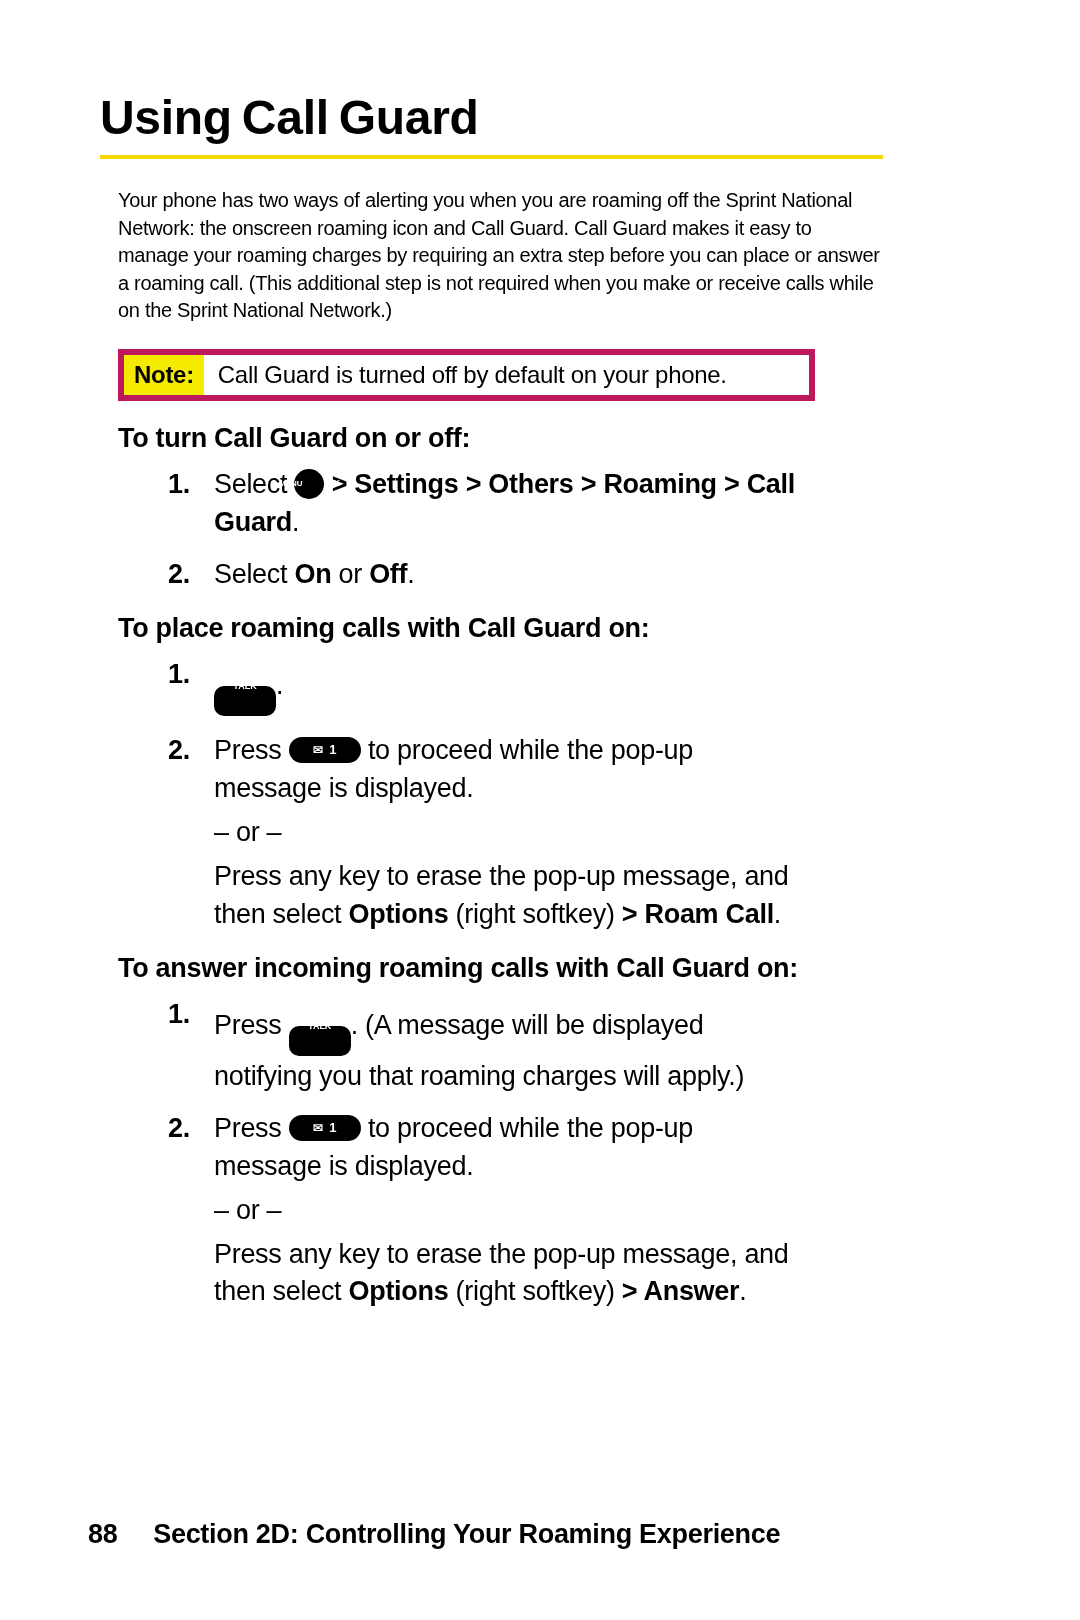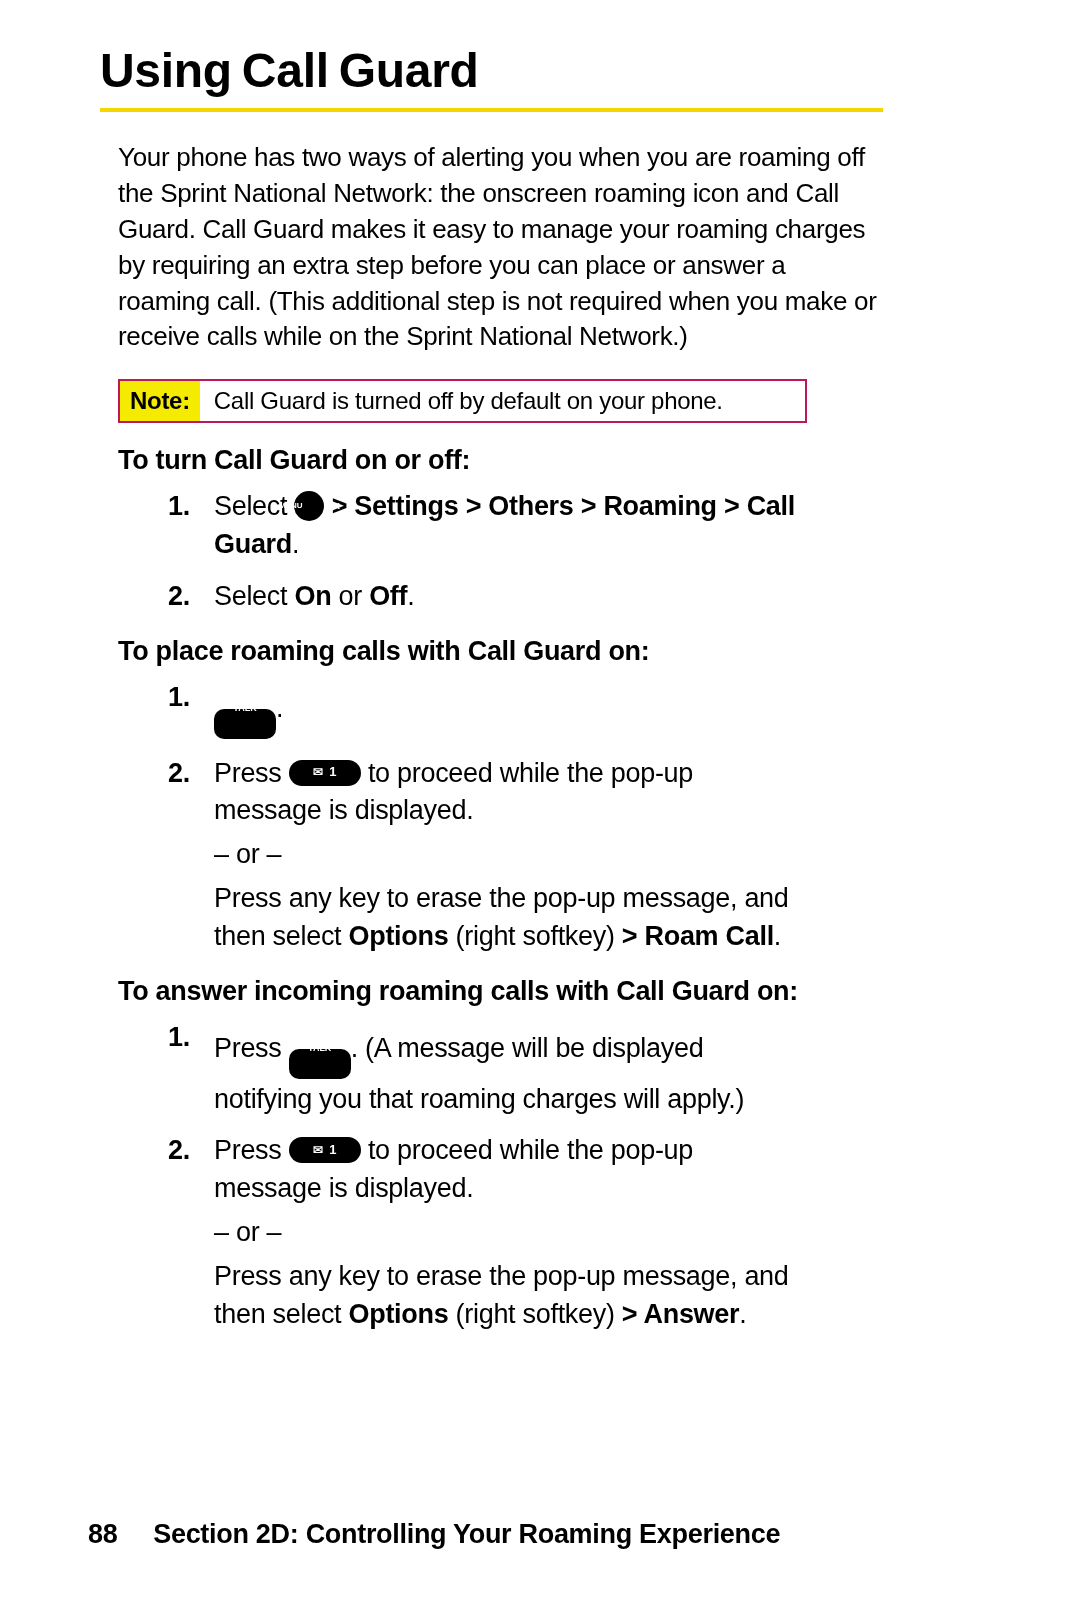--- a/index.html
+++ b/index.html
@@ -10,42 +10,42 @@
     height: 1620px;
     font-family: "Segoe UI", Arial, Helvetica, sans-serif;
     color: #000;
     letter-spacing: -0.3px;
   }
   .page {
     box-sizing: border-box;
     width: 983px;
     height: 1620px;
     position: relative;
-    padding: 43px 100px 0 100px;
+    padding: 90px 100px 0 100px;
   }
   h1.title {
     margin: 0 0 10px 0;
     font-size: 48px;
     font-weight: 700;
     word-spacing: -3px;
   }
   .rule {
     border: none;
     border-top: 4px solid #f5d600;
     margin: 0 0 28px 0;
   }
   .intro {
     margin: 0 0 24px 18px;
-    font-size: 26px;
+    font-size: 20px;
     line-height: 1.38;
   }
   .notebox {
     display: flex;
     align-items: stretch;
-    border: 2px solid #be185d;
+    border: 6px solid #be185d;
     margin: 0 0 22px 18px;
     width: calc(100% - 18px - 80px);
   }
   .notebox .label {
     background: #f5eb00;
     font-weight: 700;
     font-size: 24px;
     padding: 6px 10px;
     display: flex;
     align-items: center;

